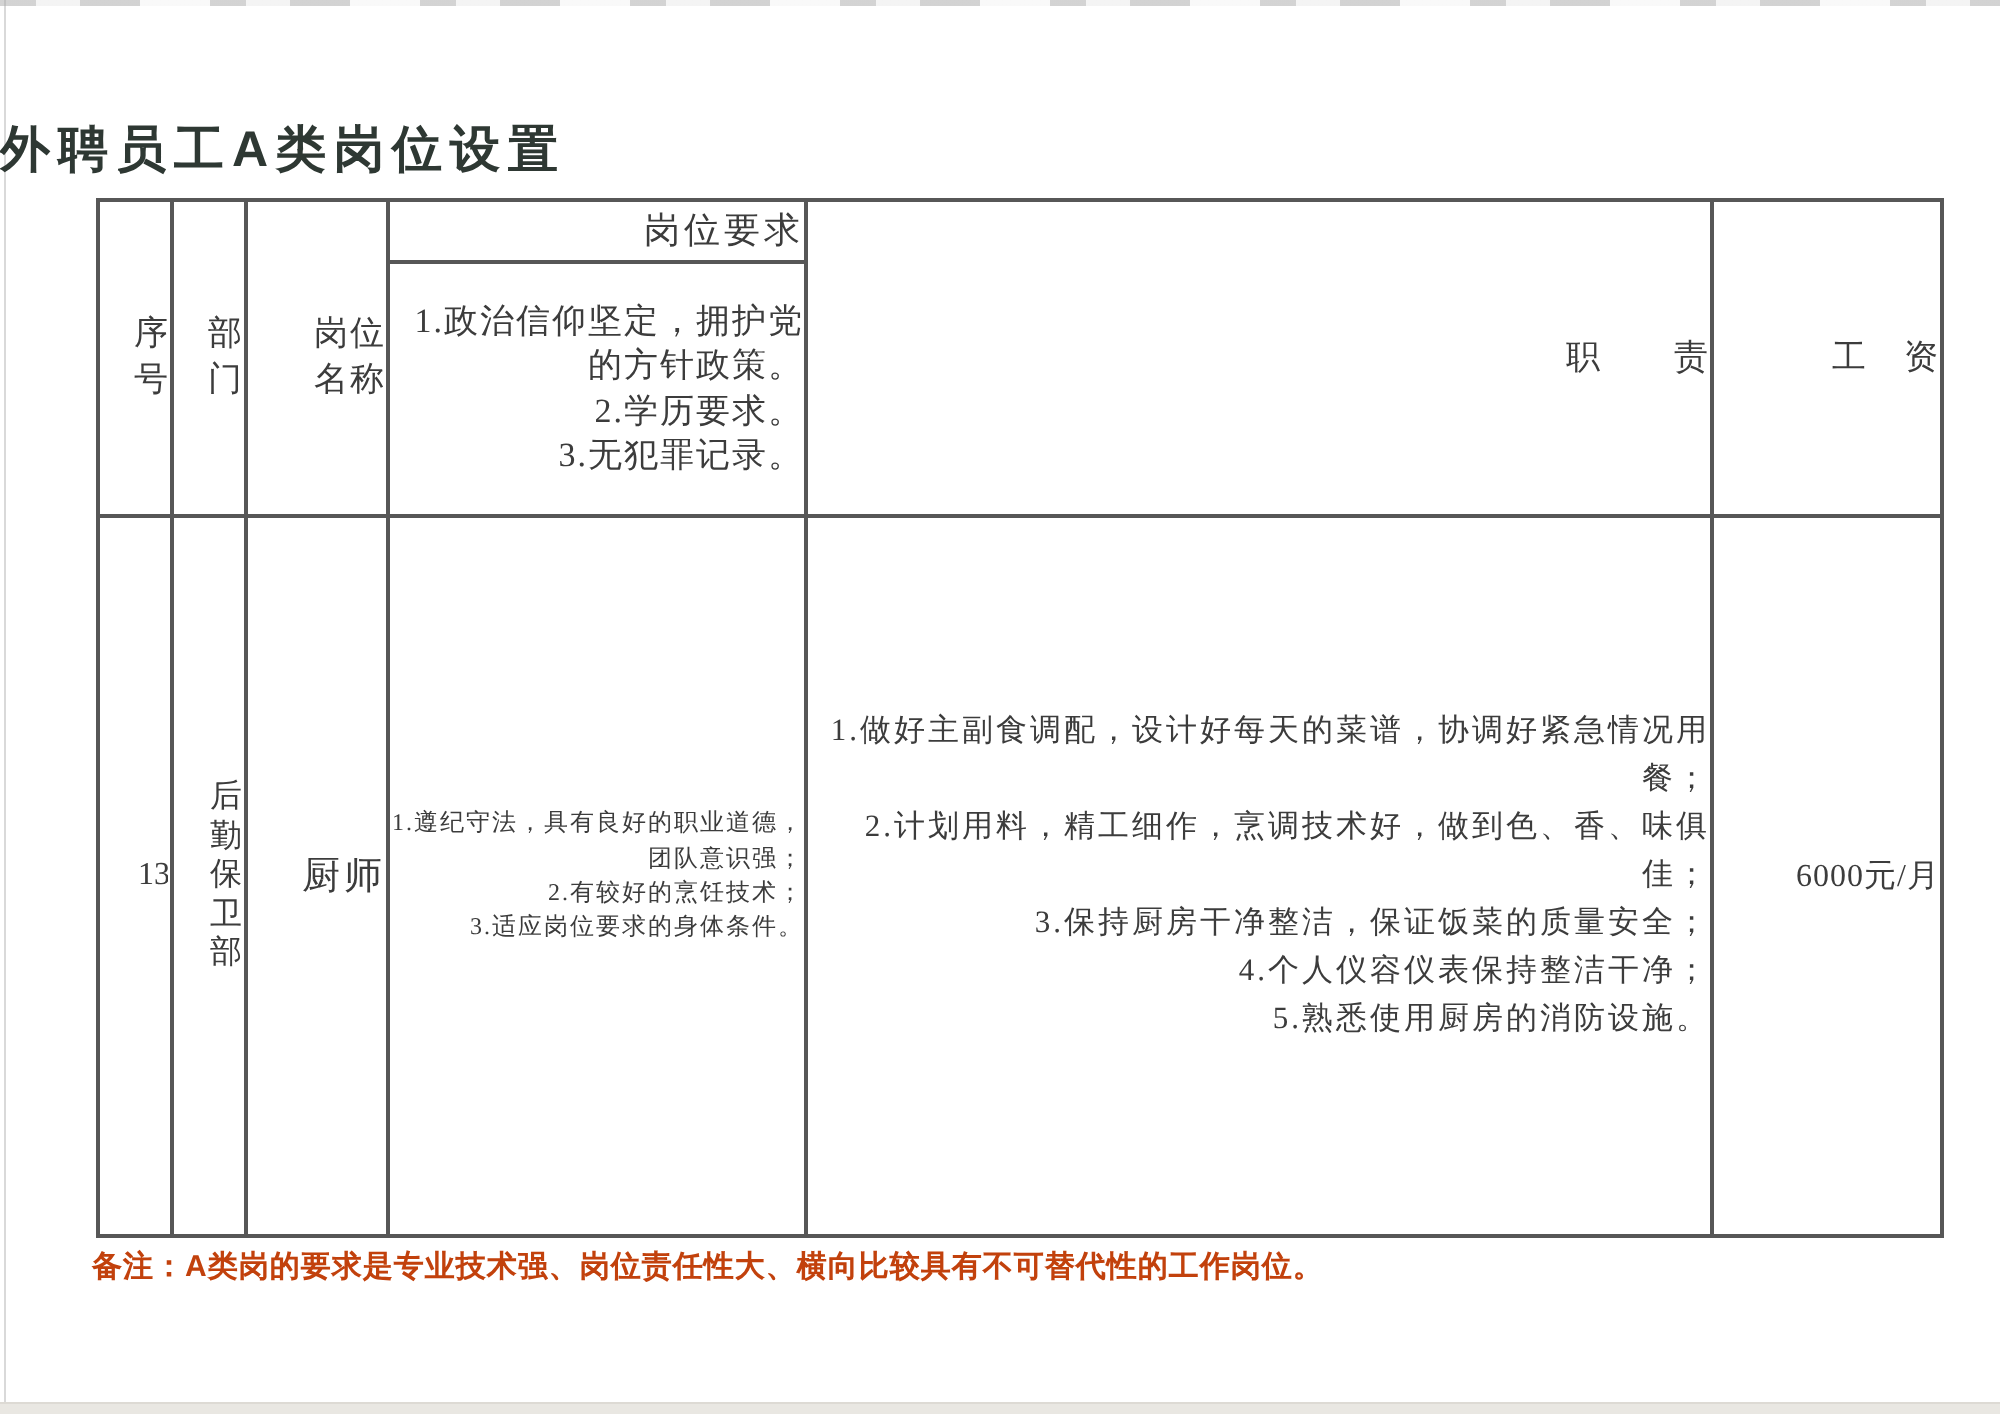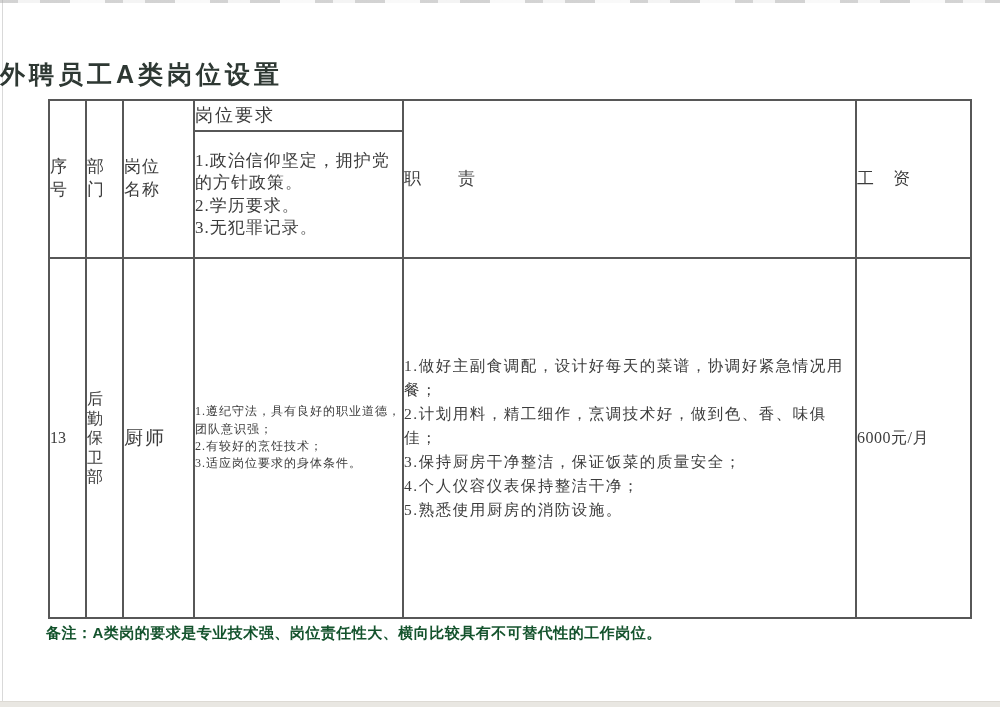--- a/index.html
+++ b/index.html
@@ -41,21 +41,21 @@
     position: absolute; left: 48px; top: 99px;
     border-collapse: collapse; table-layout: fixed;
     width: 922px;
   }
   .positions th, .positions td {
     border: 2px solid #575757;
     padding: 0;
     font-weight: normal;
     color: #3c3c3c;
     vertical-align: middle;
-    text-align: left;
+    text-align: right;
     overflow: hidden;
   }
   .preline { white-space: pre-line; }
   tr.hrow1   { height: 31px; }
   tr.hrow2   { height: 127px; }
   tr.datarow { height: 360px; }
   .hdr {
     font-size: 17px; line-height: 1.35; letter-spacing: 1px;
   }
   .req-title { font-size: 18px; letter-spacing: 2px; }
@@ -77,21 +77,21 @@
     padding: 64px 10px 0 9px;
     font-size: 15.5px; line-height: 1.55; letter-spacing: 1.5px; margin-left: 16px;
   }
   .d-salary { font-size: 16px; letter-spacing: .5px; }
   
   .note {
     position: absolute; left: 46px; top: 624px; width: 920px;
     margin: 0;
     font-family: "Liberation Sans", "DejaVu Sans", sans-serif;
     font-size: 15px; font-weight: bold; letter-spacing: .5px;
-    color: #14532d;
+    color: #c2410c;
   }
 </style>
 </head>
 <body>
 
 <div class="page">
   <div class="scan-edge-top"></div>
   <div class="scan-edge-left"></div>
   <div class="scan-edge-bottom"></div>
 

